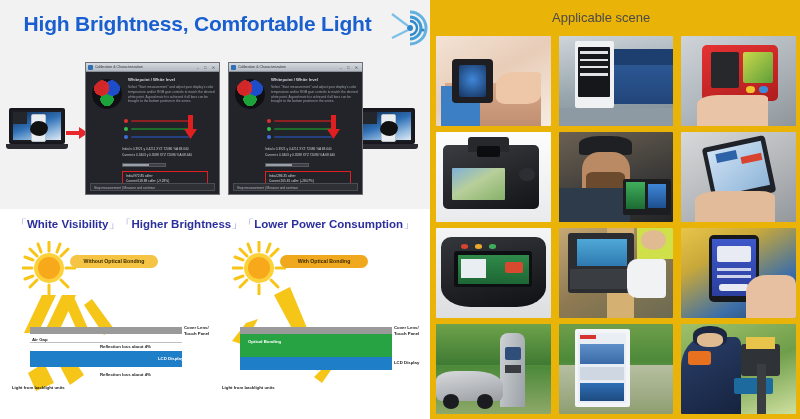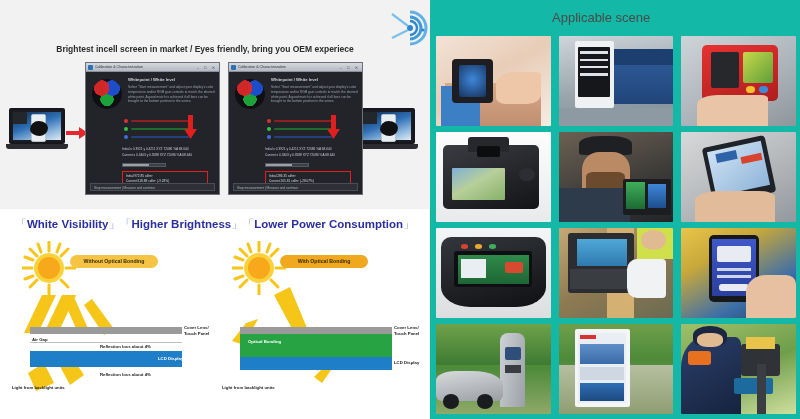--- a/index.html
+++ b/index.html
@@ -142,21 +142,21 @@
   .layer { position:absolute; }
   .layer-cover { background:#9a9a9a; }
   .layer-lcd   { background:#1f7ec8; }
   .layer-bond  { background:#27a343; }
   .airgap-line { position:absolute; height:1px; background:#bfbfbf; }
 
   .lbl { position:absolute; font-size:4.3px; font-weight:bold; color:#1c1c1c; line-height:1.25; white-space:nowrap; }
   .lbl-w { position:absolute; font-size:4.3px; font-weight:bold; color:#ffffff; line-height:1.25; white-space:nowrap; }
 
   
-  .right-col { position:absolute; left:430px; top:0; width:370px; height:419px; background:#14b8a6; }
+  .right-col { position:absolute; left:430px; top:0; width:370px; height:419px; background:#eab308; }
   .scene-title {
     position:absolute; left:122px; top:10px;
     font-size:13px; color:#4a4a4a; font-weight:normal;
   }
   .grid { position:absolute; left:6px; top:36px; width:360px; height:378px;
           display:grid; grid-template-columns:repeat(3,1fr); grid-template-rows:repeat(4,1fr);
           gap:6px 8px; }
   .cell { position:relative; overflow:hidden; border-radius:1px; }
 
   
@@ -165,21 +165,21 @@
 </style>
 </head>
 <body>
 
 <div class="page">
 
   <div class="left-col">
 
     <div class="brightness-section">
 
-      <div class="hb-sub">Brightest incell screen in market / Eyes friendly, bring you OEM experiece</div>
+      <div class="hb-title">High Brightness, Comfortable Light</div>
 
       <svg class="signal-icon" viewBox="0 0 44 40">
         <path d="M22 20 m-3,0 a3,3 0 1,0 6,0 a3,3 0 1,0 -6,0" fill="#2f86c8"></path>
         <path d="M22 9 A11 11 0 0 1 22 31" fill="none" stroke="#3f9ad6" stroke-width="3"></path>
         <path d="M22 4 A16 16 0 0 1 22 36" fill="none" stroke="#62b1e2" stroke-width="3"></path>
         <path d="M22 13 A7 7 0 0 1 22 27" fill="none" stroke="#2f86c8" stroke-width="2.4"></path>
         <line x1="4" y1="6" x2="20" y2="18" stroke="#7cc0e8" stroke-width="2.2"></line>
         <line x1="4" y1="30" x2="20" y2="22" stroke="#7cc0e8" stroke-width="2.2"></line>
         <circle cx="35" cy="22" r="1.6" fill="#2f86c8"></circle>
       </svg>

